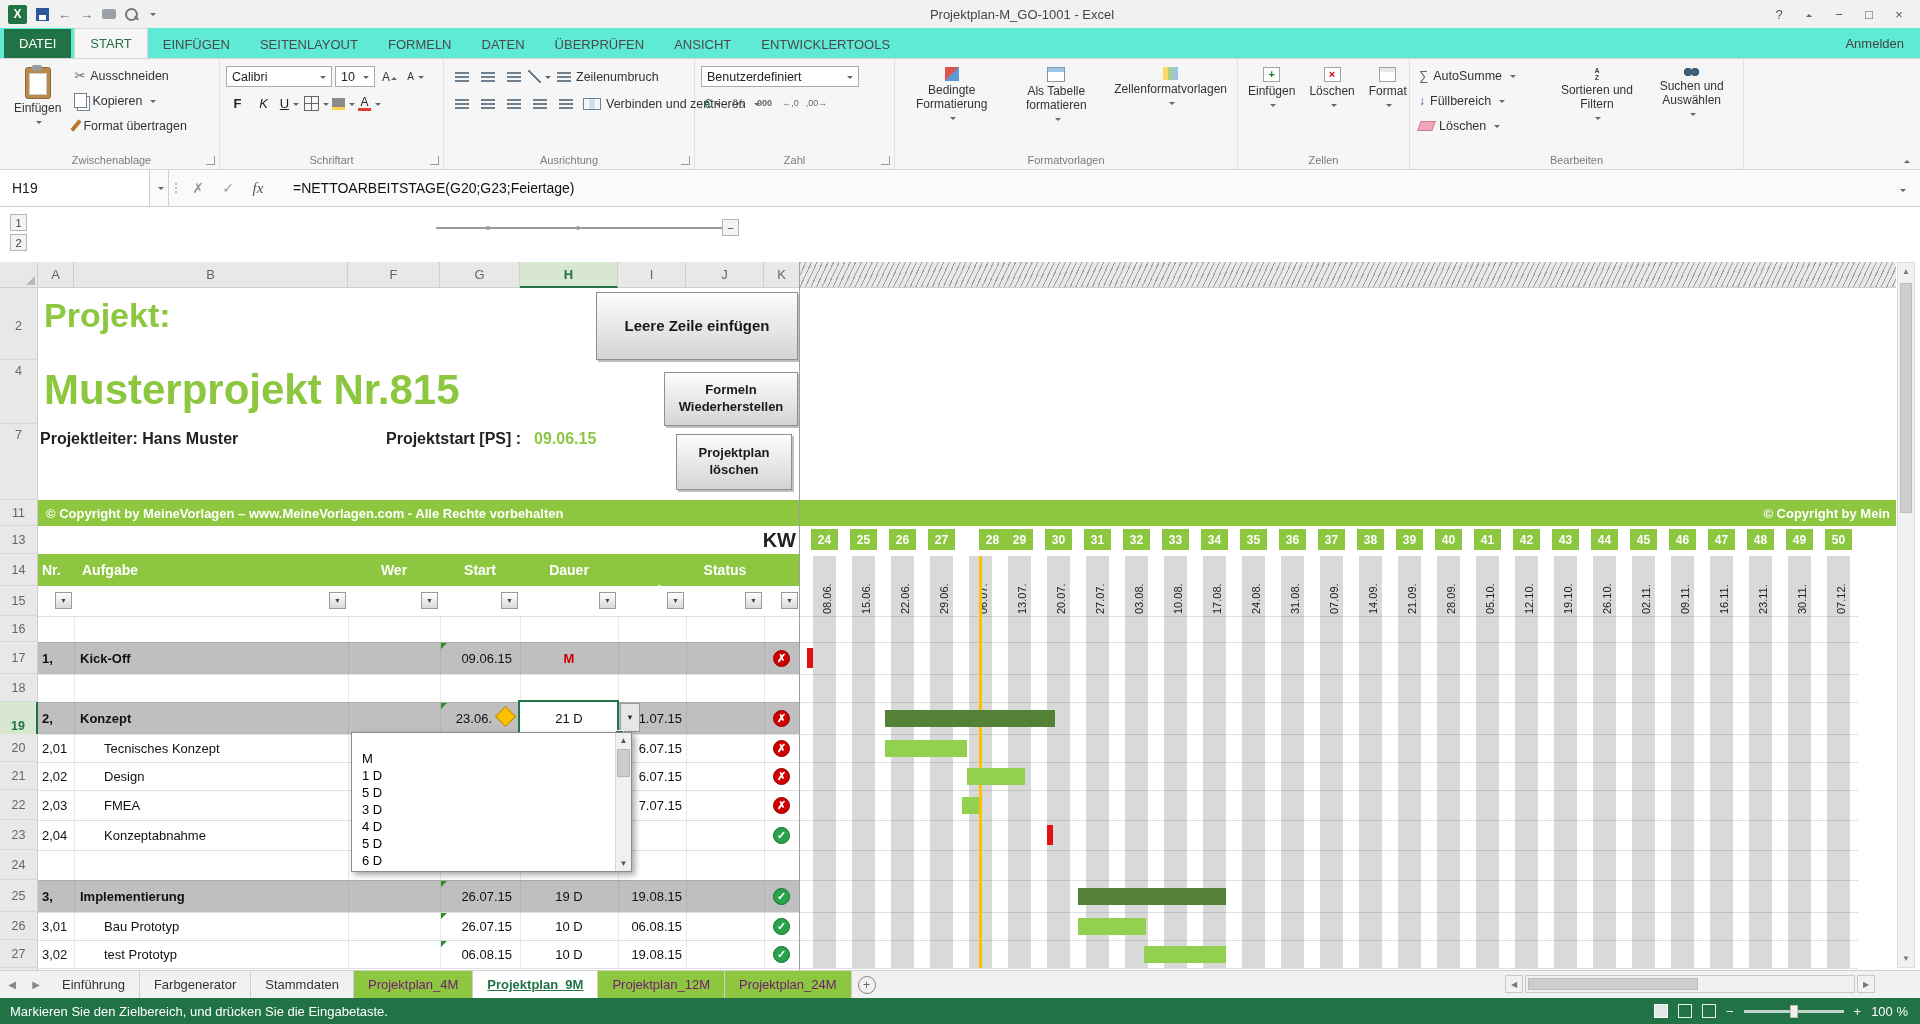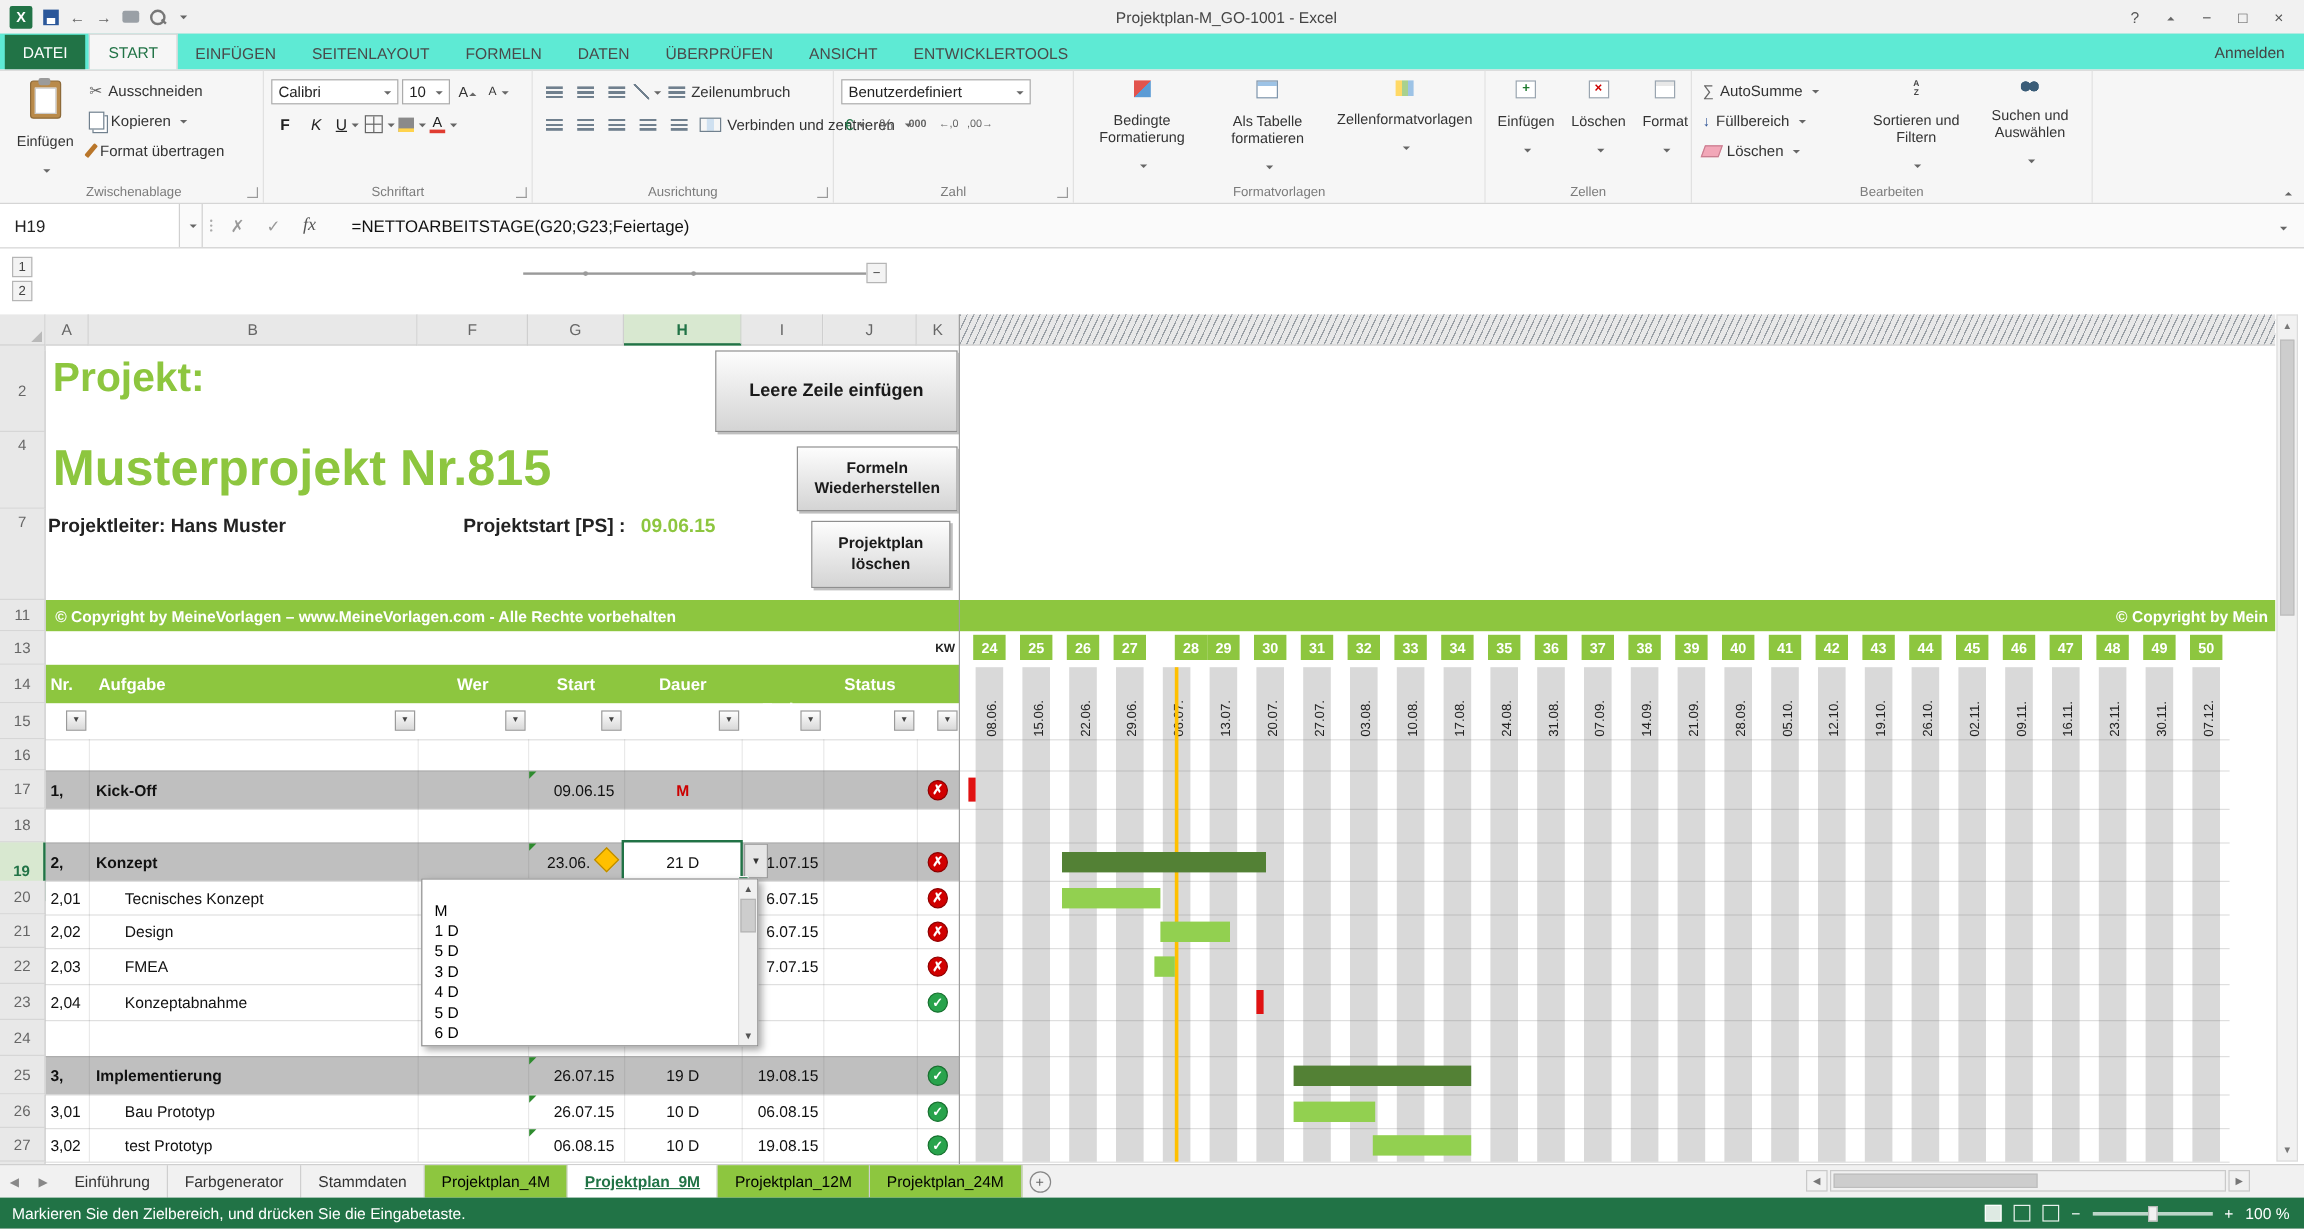--- a/index.html
+++ b/index.html
@@ -35,21 +35,21 @@
   .ribbon{position:absolute;left:0;top:58px;width:1920px;height:112px;background:#f6f6f6;
           border-bottom:1px solid #d5d5d5;border-top:1px solid #d5d5d5;display:flex;padding-left:4px;box-sizing:border-box;}
   .rgroup{position:relative;border-right:1px solid #e1e1e1;box-sizing:border-box;padding:5px 6px 18px;flex:none;}
   .rg-label{position:absolute;left:0;right:0;bottom:3px;text-align:center;font-size:11px;color:#7b7b7b;}
   .launcher{position:absolute;right:4px;bottom:4px;width:8px;height:8px;border-right:1px solid #999;border-bottom:1px solid #999;}
   .rg-body{display:flex;gap:6px;}
   .vcol{display:flex;flex-direction:column;gap:2px;}
   .rrow{display:flex;align-items:center;gap:3px;height:25px;}
   .sbtn{display:flex;align-items:center;gap:5px;height:23px;font-size:12.5px;color:#333;padding:0 3px;white-space:nowrap;}
   .sq{min-width:23px;height:22px;display:flex;align-items:center;justify-content:center;gap:1px;}
-  .bigbtn{display:flex;flex-direction:column;align-items:center;gap:13px;padding:3px 4px;font-size:12px;
+  .bigbtn{display:flex;flex-direction:column;align-items:center;gap:3px;padding:3px 4px;font-size:12px;
           color:#333;text-align:center;line-height:1.15;}
   .combo{display:flex;align-items:center;height:21px;background:#fff;border:1px solid #ababab;
          font-size:12.5px;padding:0 5px;box-sizing:border-box;}
   .combo .car{margin-left:auto;}
   .bold{font-weight:bold;} .ital{font-style:italic;} .undl{text-decoration:underline;}
   .i-clip{width:24px;height:30px;background:#b98a4a;border:1px solid #8d6a39;border-radius:3px;position:relative;}
   .i-clip::before{content:"";position:absolute;left:6px;top:-3px;width:10px;height:6px;background:#9b9b9b;border-radius:2px;}
   .i-clip::after{content:"";position:absolute;left:3px;top:5px;right:3px;bottom:3px;background:#fff;border:1px solid #ccc;}
   .i-copy{width:11px;height:13px;border:1px solid #70808e;background:#fff;box-shadow:3px 3px 0 -1px #fff,3px 3px 0 0 #70808e;}
   .i-brush{width:4px;height:13px;background:#b9762a;transform:rotate(40deg);border-radius:1px;}
@@ -106,21 +106,21 @@
   .freeze{position:absolute;left:799px;top:262px;width:1px;height:708px;background:#9f9f9f;z-index:5;}
   
   .bigGreen{position:absolute;font-weight:bold;color:#8dc63f;z-index:3;white-space:nowrap;}
   .pbtn{position:absolute;background:linear-gradient(180deg,#fdfdfd,#d4d4d4);border:1px solid #8f8f8f;
         box-shadow:2px 2px 0 rgba(0,0,0,.25);display:flex;align-items:center;justify-content:center;
         text-align:center;font-weight:bold;color:#1a1a1a;z-index:3;box-sizing:border-box;line-height:1.3;}
   .copybar{position:absolute;left:38px;top:500px;width:1858px;height:26px;background:#8dc63f;color:#fff;
            display:flex;align-items:center;font-size:13px;font-weight:bold;z-index:1;}
   .copybar .lft{padding-left:8px;}
   .copybar .rgt{position:absolute;right:6px;white-space:nowrap;}
-  .kwlab{position:absolute;left:758px;top:526px;width:38px;height:28px;display:flex;align-items:center;justify-content:flex-end;font-weight:bold;font-size:10px;color:#222;z-index:2;}
+  .kwlab{position:absolute;left:758px;top:526px;width:38px;height:28px;display:flex;align-items:center;justify-content:flex-end;font-weight:bold;font-size:20px;color:#222;z-index:2;}
   .hdrband{position:absolute;left:38px;top:554px;width:762px;height:32px;background:#8dc63f;z-index:1;}
   .hlabel{position:absolute;top:554px;height:32px;color:#fff;font-weight:bold;font-size:14px;display:flex;align-items:center;z-index:2;box-sizing:border-box;}
   .fbtn{position:absolute;top:592px;width:17px;height:17px;background:linear-gradient(#fefefe,#d9d9d9);
         border:1px solid #9a9a9a;display:flex;align-items:center;justify-content:center;font-size:7px;color:#444;z-index:3;box-sizing:border-box;}
   .wkstripe{position:absolute;top:556px;height:412px;background:#d9d9d9;z-index:0;}
   .kwbox{position:absolute;top:529px;height:21px;background:#8dc63f;color:#fff;font-weight:bold;font-size:12px;
          display:flex;align-items:center;justify-content:center;z-index:2;}
   .wkdate{position:absolute;width:54px;height:22px;font-size:11px;color:#222;line-height:22px;
           transform:rotate(-90deg);transform-origin:0 0;white-space:nowrap;z-index:2;}
   .hline{position:absolute;height:1px;background:rgba(110,110,110,.22);z-index:1;}
@@ -153,21 +153,21 @@
   .ddsb-thumb{position:absolute;left:1px;top:16px;width:13px;height:28px;background:#cdcdcd;border:1px solid #b5b5b5;box-sizing:border-box;}
   .vscroll{position:absolute;left:1897px;top:262px;width:18px;height:706px;background:#f1f1f1;border:1px solid #dcdcdc;box-sizing:border-box;z-index:7;}
   .sarr{height:17px;display:flex;align-items:center;justify-content:center;font-size:8px;color:#777;}
   .sarr.bot{position:absolute;bottom:0;left:0;right:0;}
   .vthumb{position:absolute;left:2px;top:20px;width:12px;height:230px;background:#cdcdcd;border:1px solid #bdbdbd;box-sizing:border-box;}
   
   .sheetbar{position:absolute;left:0;top:970px;width:1920px;height:28px;background:#f1f1f1;border-top:1px solid #cfcfcf;
             display:flex;align-items:stretch;font-size:13px;z-index:8;box-sizing:border-box;}
   .tnav{width:24px;display:flex;align-items:center;justify-content:center;color:#888;font-size:10px;}
   .stab{display:flex;align-items:center;padding:0 14px;border-right:1px solid #cfcfcf;color:#333;white-space:nowrap;}
-  .stab.green{background:#8dc63f;color:#000000;}
+  .stab.green{background:#8dc63f;color:#701a75;}
   .stab.active{background:#fff;color:#217346;font-weight:bold;text-decoration:underline;}
   .addtab{width:30px;display:flex;align-items:center;justify-content:center;}
   .addtab span{width:16px;height:16px;border:1px solid #888;border-radius:50%;color:#666;font-size:12px;display:flex;align-items:center;justify-content:center;}
   .hscroll{position:absolute;left:1505px;top:974px;height:20px;display:flex;align-items:center;gap:2px;z-index:9;}
   .hbox{width:18px;height:18px;background:#f1f1f1;border:1px solid #c9c9c9;display:flex;align-items:center;justify-content:center;font-size:8px;color:#777;box-sizing:border-box;}
   .htrack{width:330px;height:18px;background:#f1f1f1;border:1px solid #c9c9c9;position:relative;box-sizing:border-box;}
   .hthumb{position:absolute;left:2px;top:2px;width:170px;height:12px;background:#cdcdcd;border:1px solid #bdbdbd;box-sizing:border-box;}
   
   .statusbar{position:absolute;left:0;top:998px;width:1920px;height:26px;background:#217346;color:#fff;
              display:flex;align-items:center;font-size:13px;z-index:9;}

